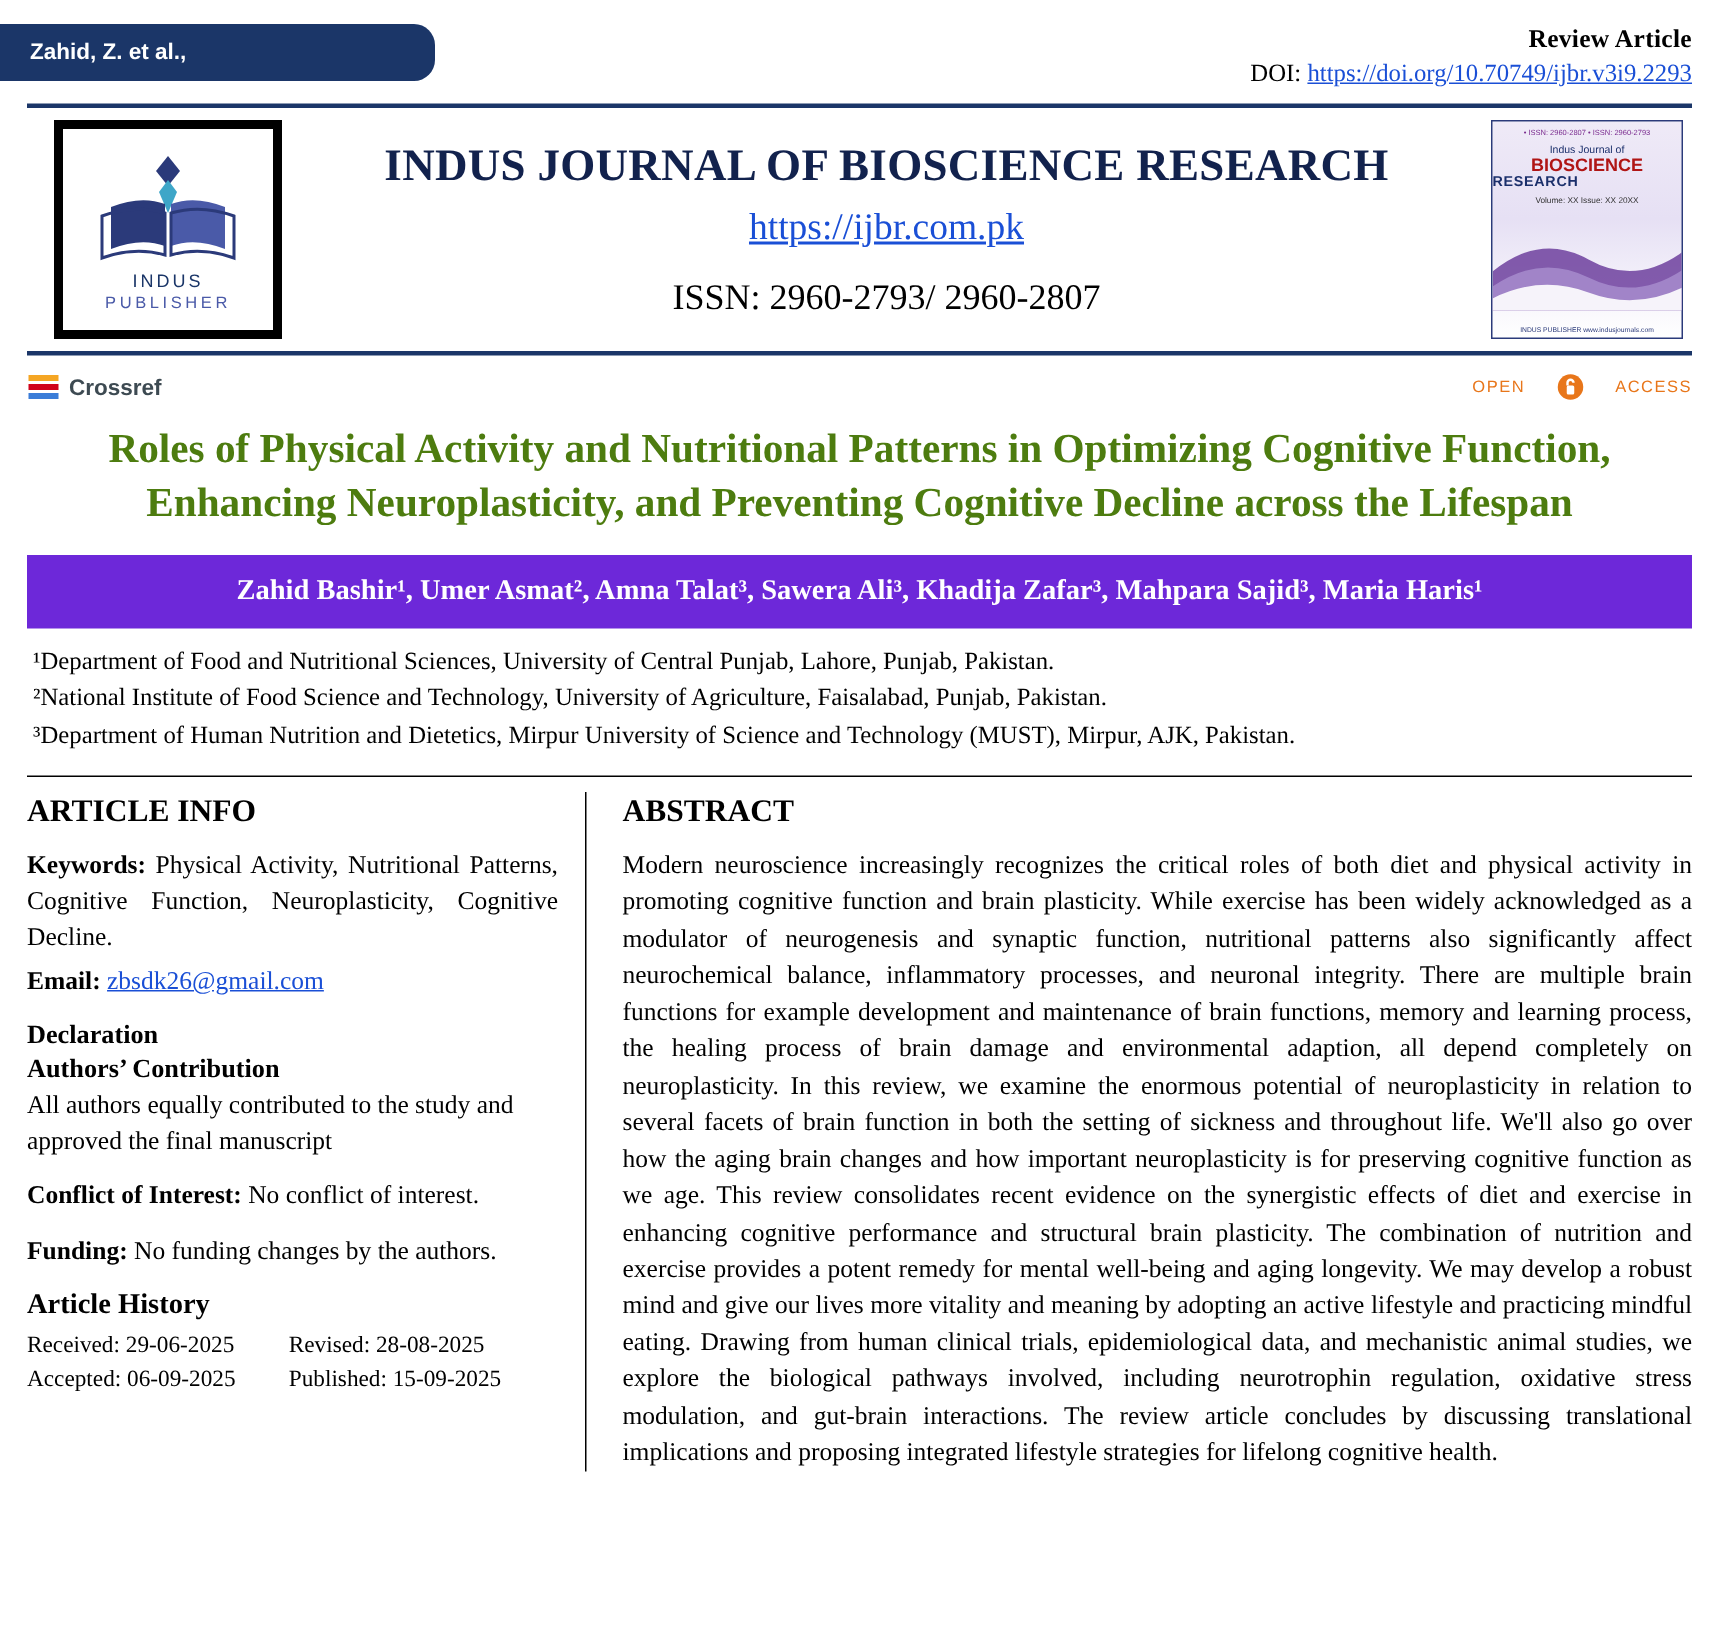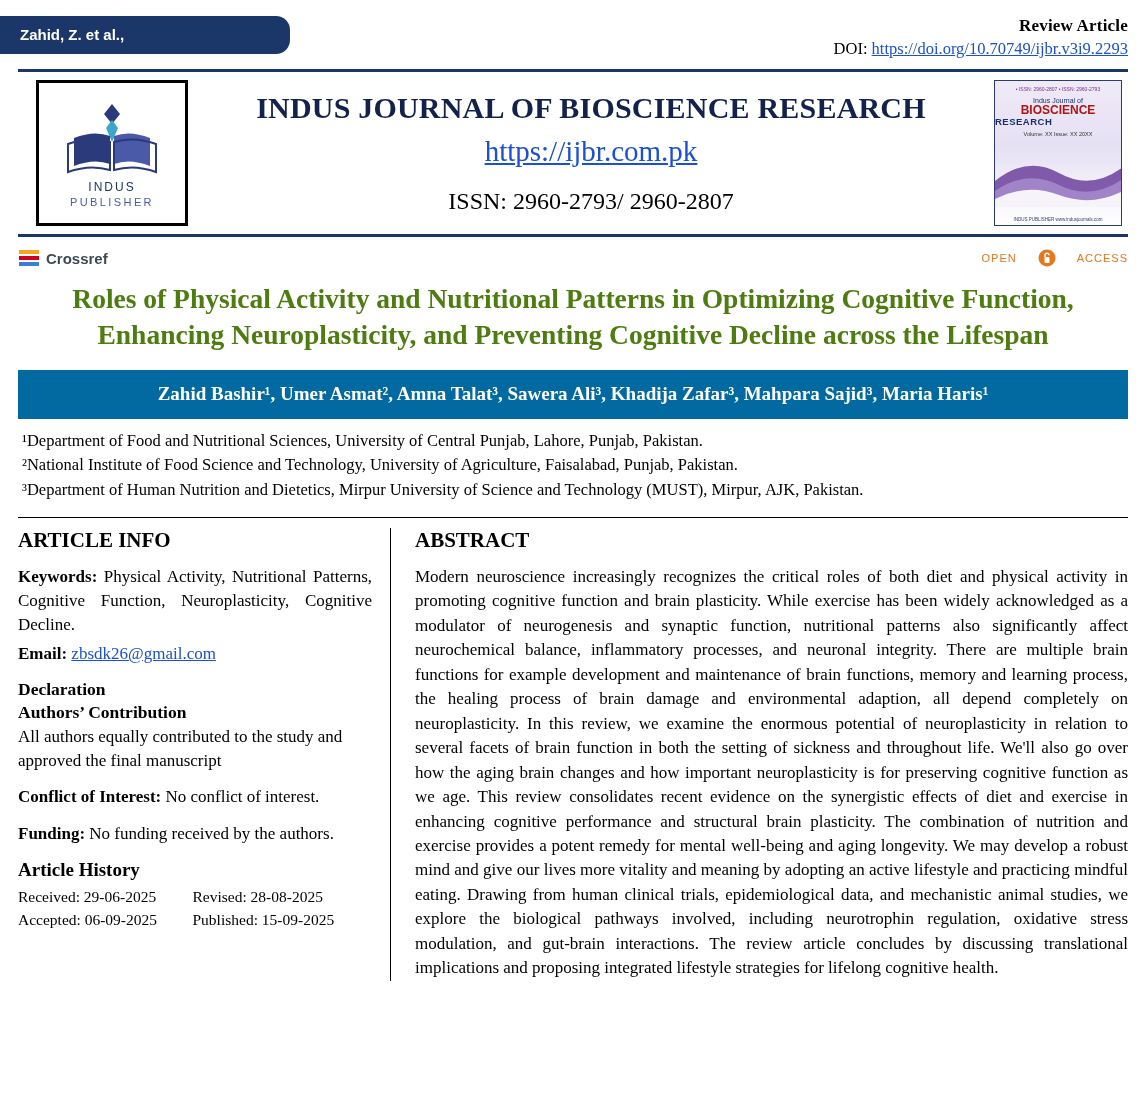--- a/index.html
+++ b/index.html
@@ -68,21 +68,21 @@
     padding: 6px 0 6px 0;
   }
   .banner {
     display: flex;
     align-items: center;
     height: 150px;
   }
   .logo-box {
     width: 152px;
     height: 146px;
-    border: 3px solid #000000;
+    border: 6px solid #000000;
     box-sizing: border-box;
     display: flex;
     flex-direction: column;
     align-items: center;
     justify-content: center;
     margin-left: 18px;
     background: #fff;
   }
   .logo-graphic { width: 96px; height: 78px; }
   .logo-text1 {
@@ -105,21 +105,21 @@
     padding: 0 10px;
   }
   .journal-title {
     font-family: "Liberation Serif", serif;
     font-weight: bold;
     font-size: 30px;
     color: #12224d;
     letter-spacing: .2px;
   }
   .journal-url {
-    font-size: 29px;
+    font-size: 25px;
     color: #1a4fd6;
     margin-top: 10px;
   }
   .journal-issn {
     font-size: 24px;
     color: #000;
     margin-top: 20px;
   }
   .cover-box {
     width: 128px;
@@ -179,21 +179,21 @@
     font-family: "Liberation Serif", serif;
     font-weight: bold;
     font-size: 27.5px;
     line-height: 1.32;
     color: #4d7c0f;
     margin: 8px 12px 16px 12px;
   }
 
   
   .authors-bar {
-    background: #0369a1;
+    background: #6d28d9;
     color: #ffffff;
     text-align: center;
     font-family: "Liberation Serif", serif;
     font-weight: bold;
     font-size: 19px;
     padding: 13px 10px 14px 10px;
   }
   .affiliations {
     font-size: 16.5px;
     line-height: 1.5;
@@ -371,21 +371,21 @@
 
       <div class="sub-head">Declaration</div>
       <div class="sub-head">Authors’ Contribution</div>
       <div class="plain">All authors equally contributed to the study and approved the final manuscript</div>
 
       <div class="kv">
         <b>Conflict of Interest:</b><span>  No conflict of interest.</span>
       </div>
 
       <div class="kv">
-        <b>Funding:</b><span>  No funding received by the authors.</span>
+        <b>Funding:</b><span>  No funding changes by the authors.</span>
       </div>
 
       <div class="hist-head">Article History</div>
       <div class="hist-table">
         <div class="hist-row">
           <div class="hist-c1">Received: 29-06-2025</div>
           <div class="hist-c2">Revised:    28-08-2025</div>
         </div>
         <div class="hist-row">
           <div class="hist-c1">Accepted: 06-09-2025</div>

